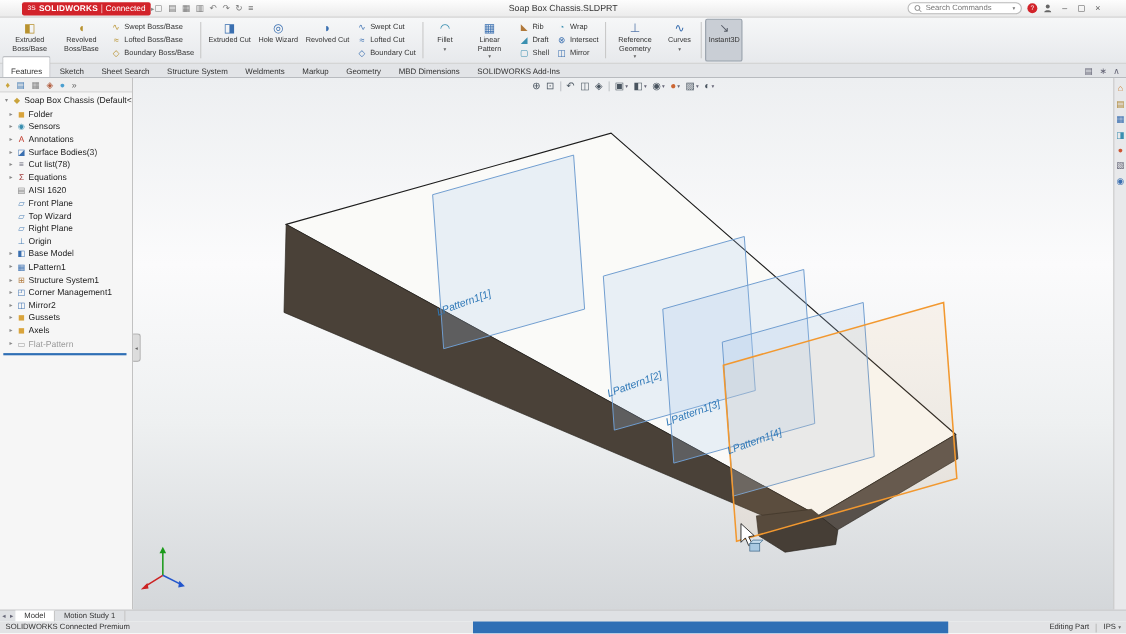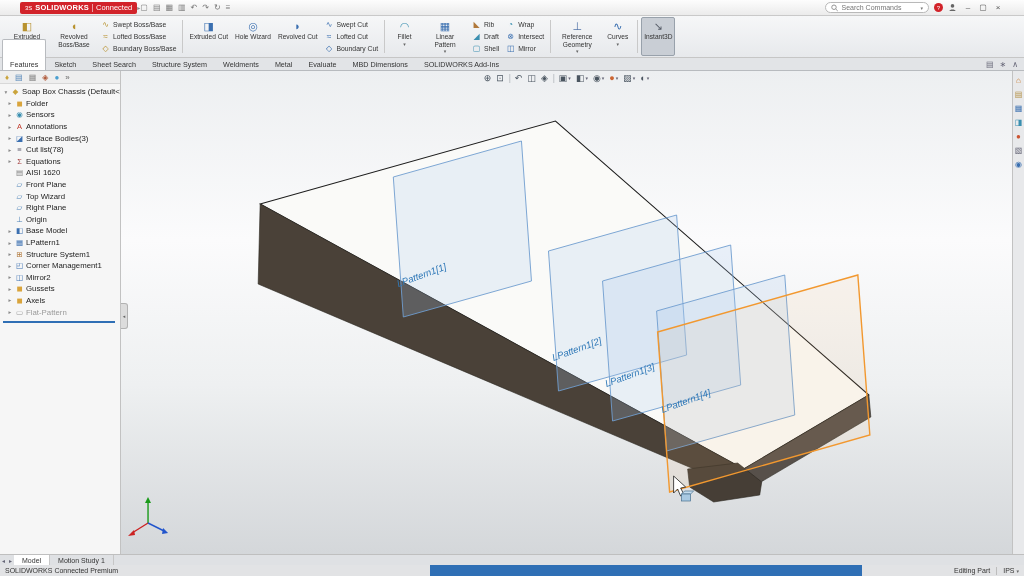--- a/index.html
+++ b/index.html
@@ -42,21 +42,21 @@
   .rbig.ractive{background:#c9ced5;border-color:#98a1ab}
   .rcaret{font-size:5px;color:#666}
   .rstack{display:flex;flex-direction:column;justify-content:center;gap:1px}
   .rsmall{display:flex;align-items:center;gap:3px;font-size:6.8px;color:#333;height:11px;
     padding:0 3px;white-space:nowrap}
   .ricon-s{font-size:8px;width:9px;text-align:center}
 
   
   .tabrow{height:13px;background:#e2e4e7;display:flex;align-items:flex-end;padding:0 2px;
     border-bottom:1px solid #b8bbbf;flex:0 0 auto}
-  .tab{font-size:7.2px;padding:20px 7px 1px;color:#333;border:1px solid transparent;border-bottom:none;
+  .tab{font-size:7.2px;padding:8px 7px 1px;color:#333;border:1px solid transparent;border-bottom:none;
     border-radius:2px 2px 0 0;white-space:nowrap}
   .tab.active{background:#fff;border-color:#b8bbbf}
   .tabrow-right{margin-left:auto;display:flex;gap:6px;color:#667;font-size:8px;align-items:center;
     padding:0 4px 1px 0}
 
   
   .main{flex:1;display:flex;position:relative;min-height:0}
   .panel{width:121px;background:#f6f6f6;border-right:1px solid #c2c2c2;display:flex;
     flex-direction:column;flex:0 0 auto}
   .panel-header{height:13px;display:flex;align-items:center;gap:6px;padding:0 5px;
@@ -120,20 +120,21 @@
     <span id="quick-icons" class="qicons">
         <span class="qicon">▢</span>
         <span class="qicon">▤</span>
         <span class="qicon">▦</span>
         <span class="qicon">▥</span>
         <span class="qicon">↶</span>
         <span class="qicon">↷</span>
         <span class="qicon">↻</span>
         <span class="qicon">≡</span>
       </span>
+    <div class="doc-title">Soap Box Chassis.SLDPRT</div>
     <div class="tright">
       <div class="searchbox">
         <svg viewBox="0 0 10 10" width="8" height="8">
             <circle cx="4" cy="4" r="3" fill="none" stroke="#888" stroke-width="1.2"></circle>
             <line x1="6.3" y1="6.3" x2="9" y2="9" stroke="#888" stroke-width="1.2"></line>
           </svg>
         <input class="search-input" placeholder="Search Commands" style="">
         <span class="scaret">▾</span>
       </div>
       <span class="help-badge">?</span>
@@ -266,22 +267,22 @@
       </div>
     </div>
 
   <div class="tabrow">
     <div id="tabs" style="display:flex">
         <div class="tab active">Features</div>
         <div class="tab">Sketch</div>
         <div class="tab">Sheet Search</div>
         <div class="tab">Structure System</div>
         <div class="tab">Weldments</div>
-        <div class="tab">Metal</div>
-        <div class="tab">Evaluate</div>
+        <div class="tab">Markup</div>
+        <div class="tab">Geometry</div>
         <div class="tab">MBD Dimensions</div>
         <div class="tab">SOLIDWORKS Add-Ins</div>
       </div>
     <div id="tabrow-icons" class="tabrow-right">
         <span class="tricon">▤</span>
         <span class="tricon">∗</span>
         <span class="tricon">∧</span>
       </div>
   </div>
 

